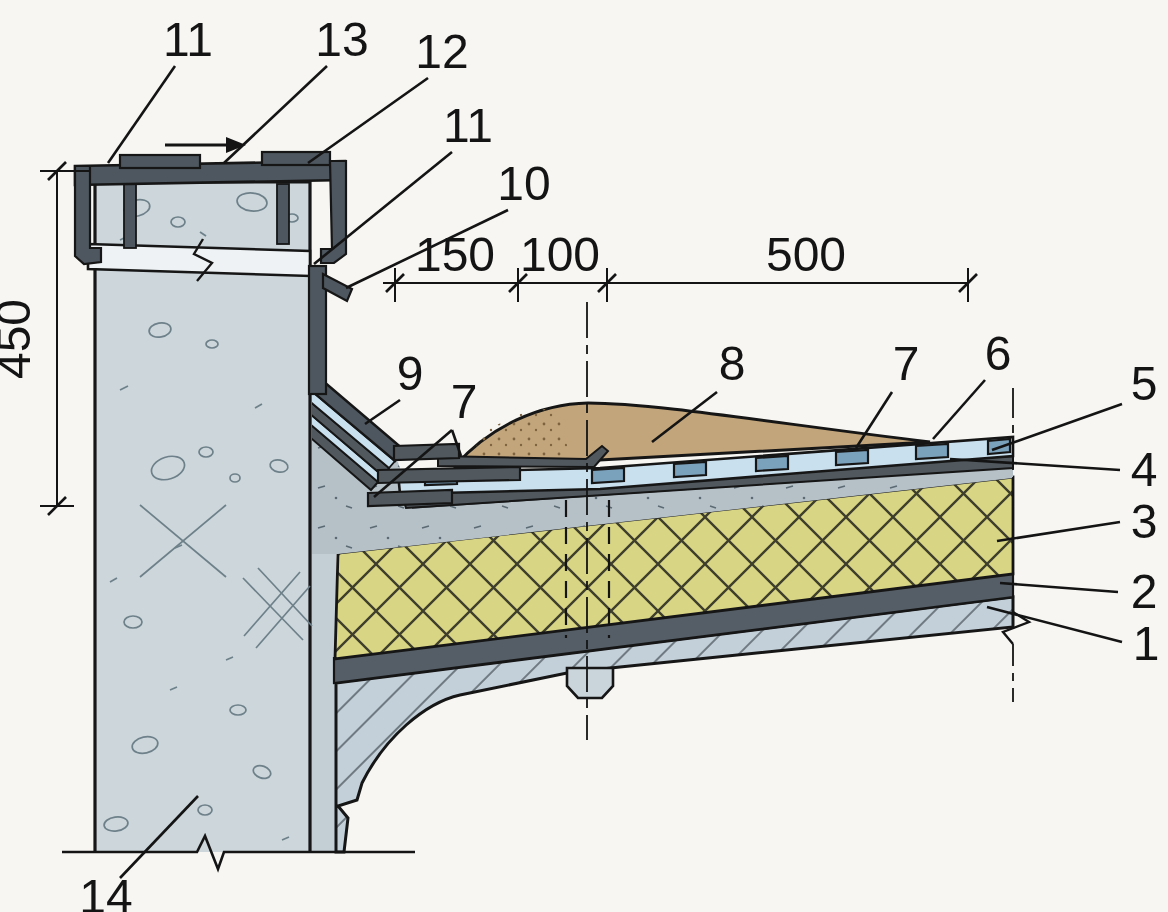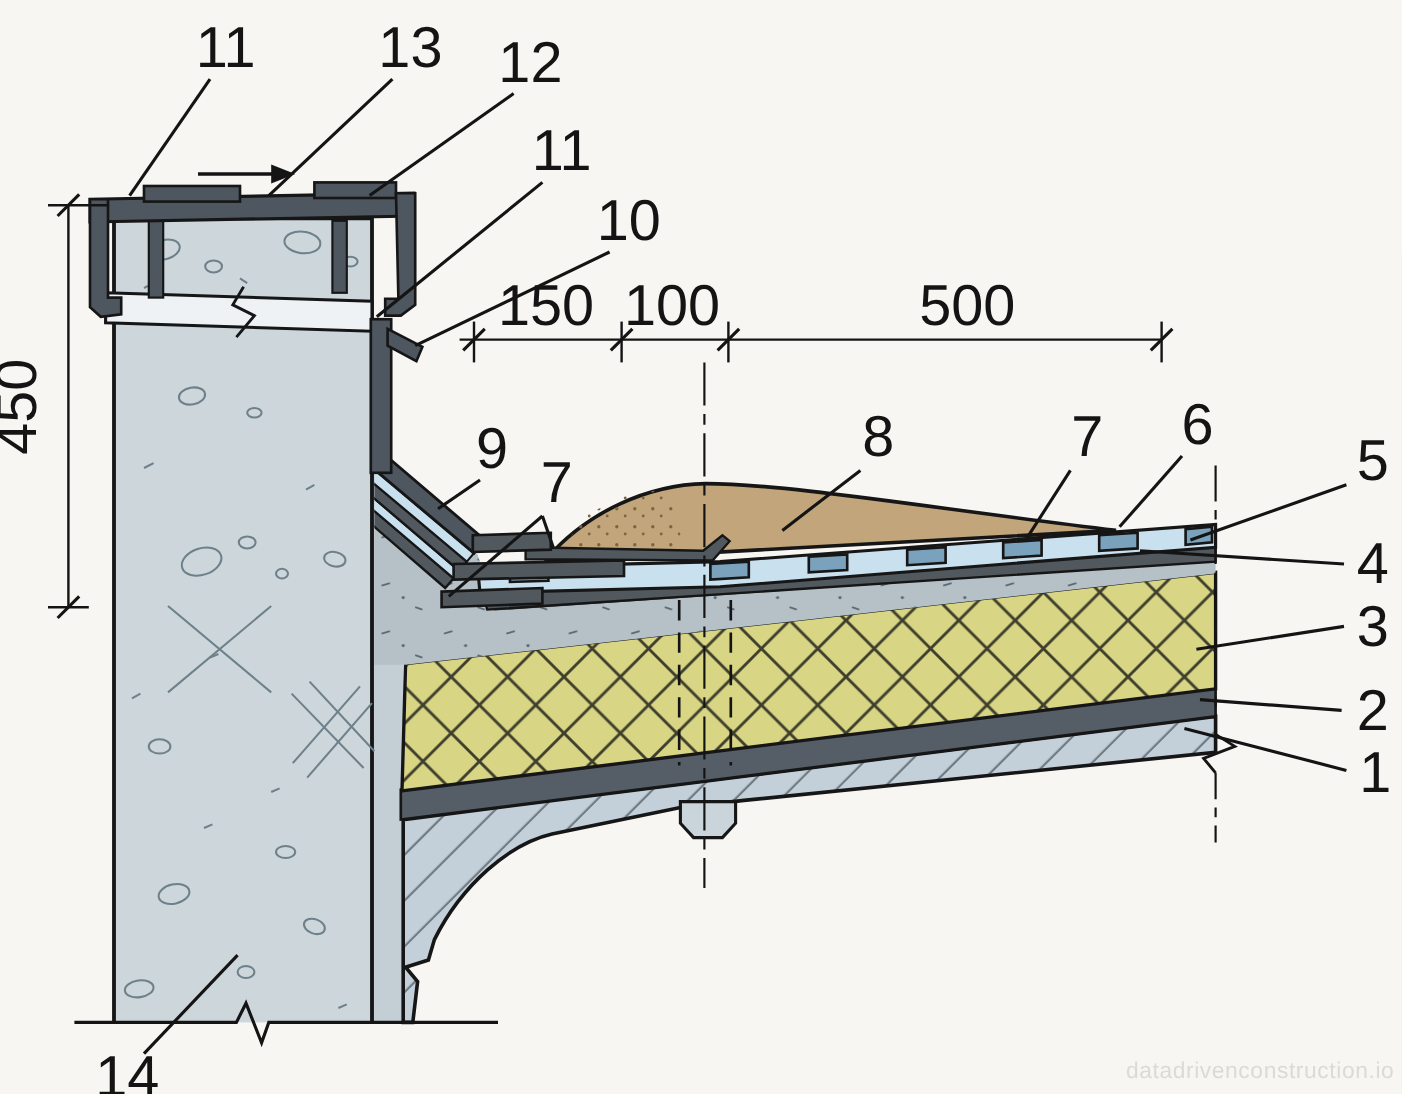--- a/index.html
+++ b/index.html
@@ -242,14 +242,13 @@
         <text x="1144" y="538" text-anchor="middle" class="callout">3</text>
         <line x1="1118" y1="592" x2="1000" y2="583" stroke="#141414" stroke-width="2.6"></line>
         <text x="1144" y="608" text-anchor="middle" class="callout">2</text>
         <line x1="1122" y1="642" x2="987" y2="607" stroke="#141414" stroke-width="2.6"></line>
         <text x="1146" y="660" text-anchor="middle" class="callout">1</text>
         <line x1="120" y1="878" x2="198" y2="796" stroke="#141414" stroke-width="2.6"></line>
         <text x="106" y="913" text-anchor="middle" class="callout">14</text>
       </g>
 </svg>
 
-<div class="watermark">datadrivenconstruction.io</div>
 </div>
 
 </body></html>

